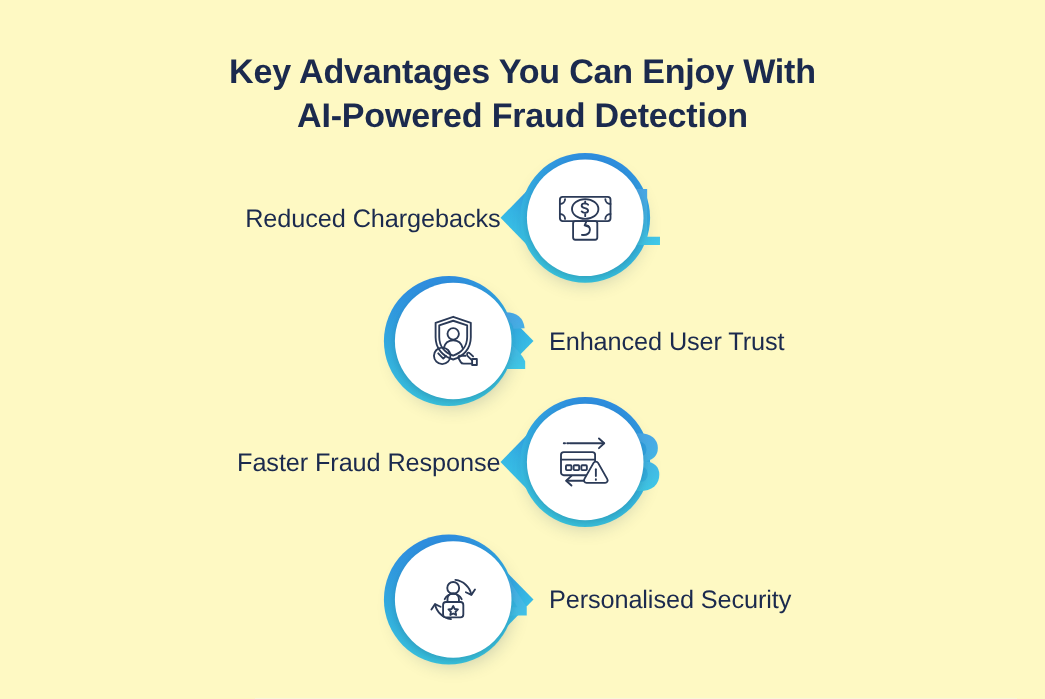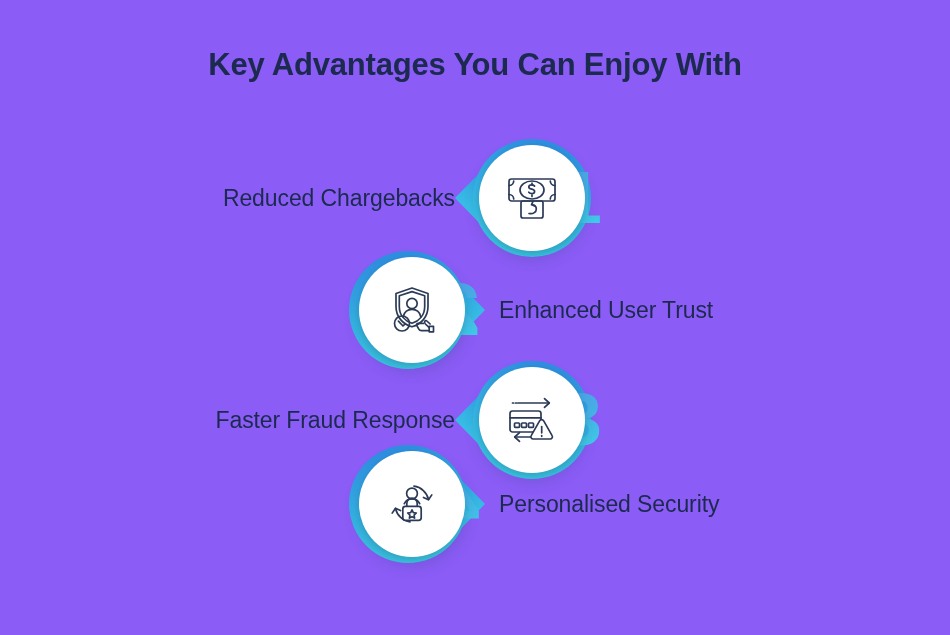--- a/index.html
+++ b/index.html
@@ -12,21 +12,21 @@
     overflow: hidden;
     background: #f0fafd;
     font-family: "Liberation Sans", sans-serif;
     -webkit-font-smoothing: antialiased;
   }
 
   #canvas {
     position: relative;
     width: 950px;
     height: 635px;
-    background: #8b5cf6;
+    background: #fef9c3;
   }
 
   
   #title {
     position: absolute;
     left: 0;
     top: 45px;
     width: 950px;
     text-align: center;
     color: #1b2a4e;
@@ -42,21 +42,21 @@
   
   .row {
     position: absolute;
     left: 0;
     width: 950px;
     height: 130px;
   }
   .row-1 { top: 133px; }
   .row-2 { top: 245px; }
   .row-3 { top: 355px; }
-  .row-4 { top: 439px; text-decoration: underline; }
+  .row-4 { top: 480px; text-decoration: underline; }
 
   
   .label {
     position: absolute;
     top: 0;
     height: 130px;
     display: flex;
     align-items: center;
     color: #1b2a4e;
     font-size: 23px;
@@ -159,20 +159,21 @@
     height: 56px;
   }
 </style>
 </head>
 <body>
 
 <div id="canvas">
 
   <div id="title">
     <span class="line">Key Advantages You Can Enjoy With</span>
+    <span class="line">AI-Powered Fraud Detection</span>
   </div>
 
   <div class="row row-1">
     <div class="label label-left">
       <div>
         <span>Reduced Chargebacks</span>
       </div>
     </div>
     <div class="badge badge-a">
       <div class="badge-inner">

